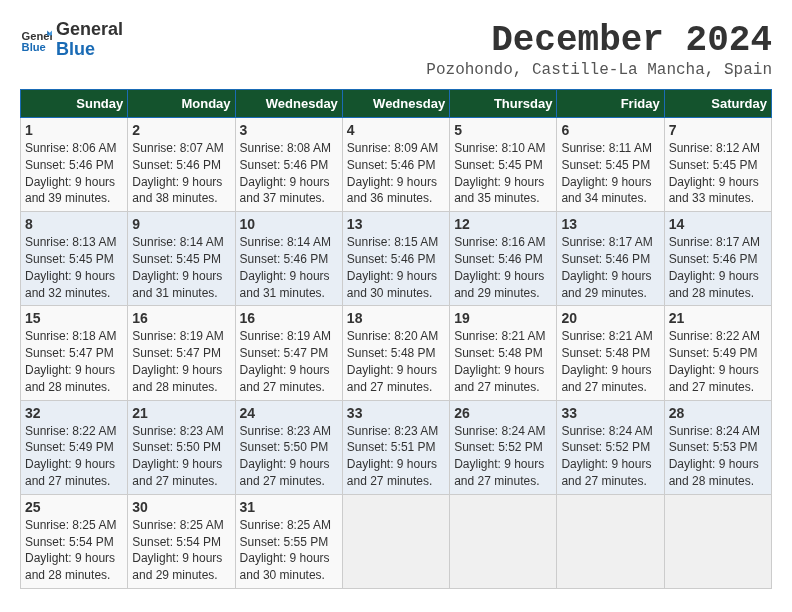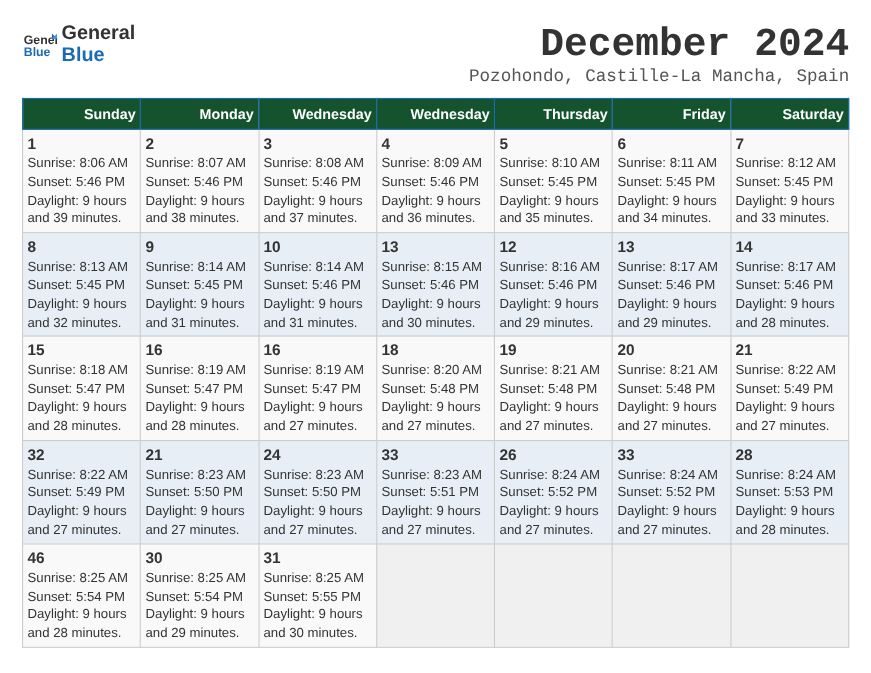--- a/index.html
+++ b/index.html
@@ -243,21 +243,21 @@
           <span class="day-num">33</span>
           <div class="day-info">Sunrise: 8:24 AM<br>Sunset: 5:52 PM<br>Daylight: 9 hours and 27 minutes.</div>
         </td>
         <td>
           <span class="day-num">28</span>
           <div class="day-info">Sunrise: 8:24 AM<br>Sunset: 5:53 PM<br>Daylight: 9 hours and 28 minutes.</div>
         </td>
       </tr>
       <tr>
         <td>
-          <span class="day-num">46</span>
+          <span class="day-num">25</span>
           <div class="day-info">Sunrise: 8:25 AM<br>Sunset: 5:54 PM<br>Daylight: 9 hours and 28 minutes.</div>
         </td>
         <td>
           <span class="day-num">30</span>
           <div class="day-info">Sunrise: 8:25 AM<br>Sunset: 5:54 PM<br>Daylight: 9 hours and 29 minutes.</div>
         </td>
         <td>
           <span class="day-num">31</span>
           <div class="day-info">Sunrise: 8:25 AM<br>Sunset: 5:55 PM<br>Daylight: 9 hours and 30 minutes.</div>
         </td>

